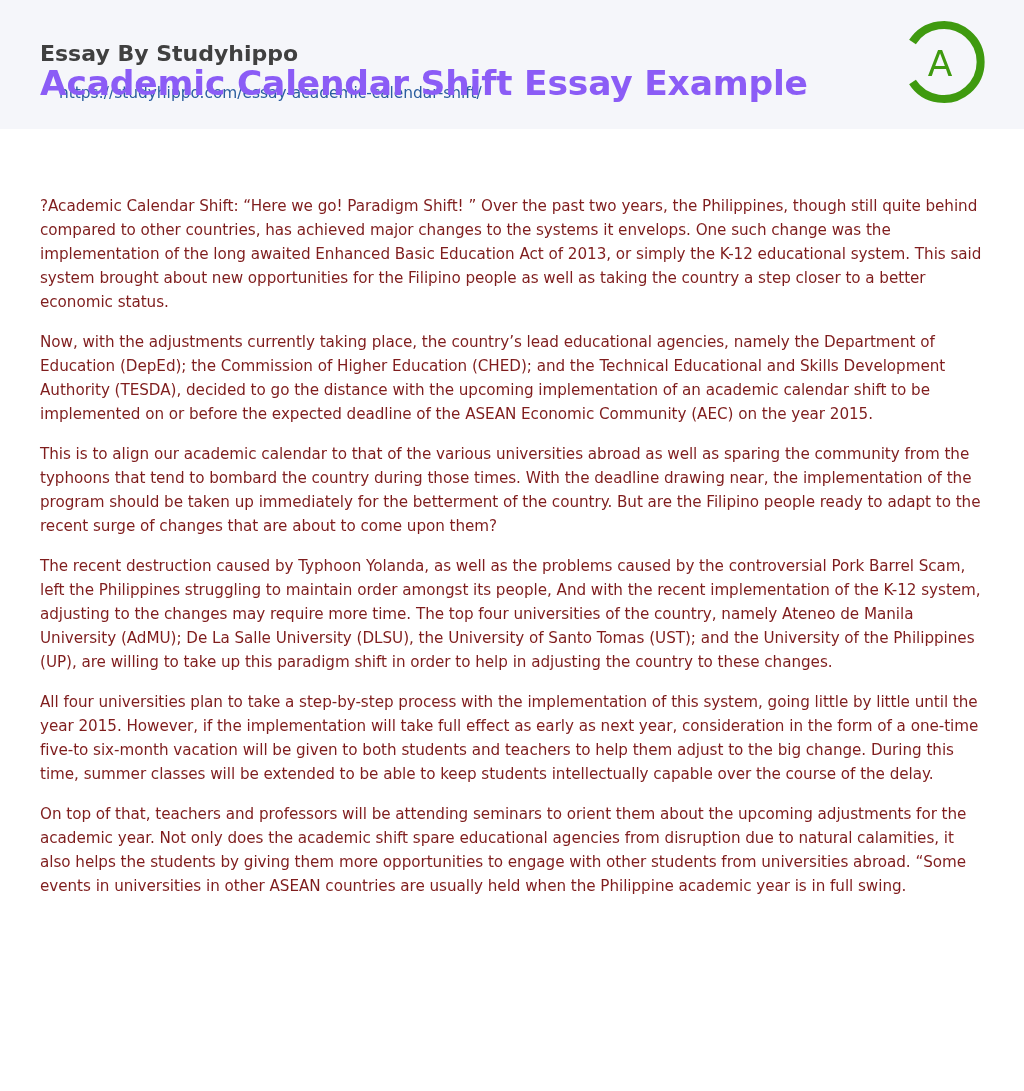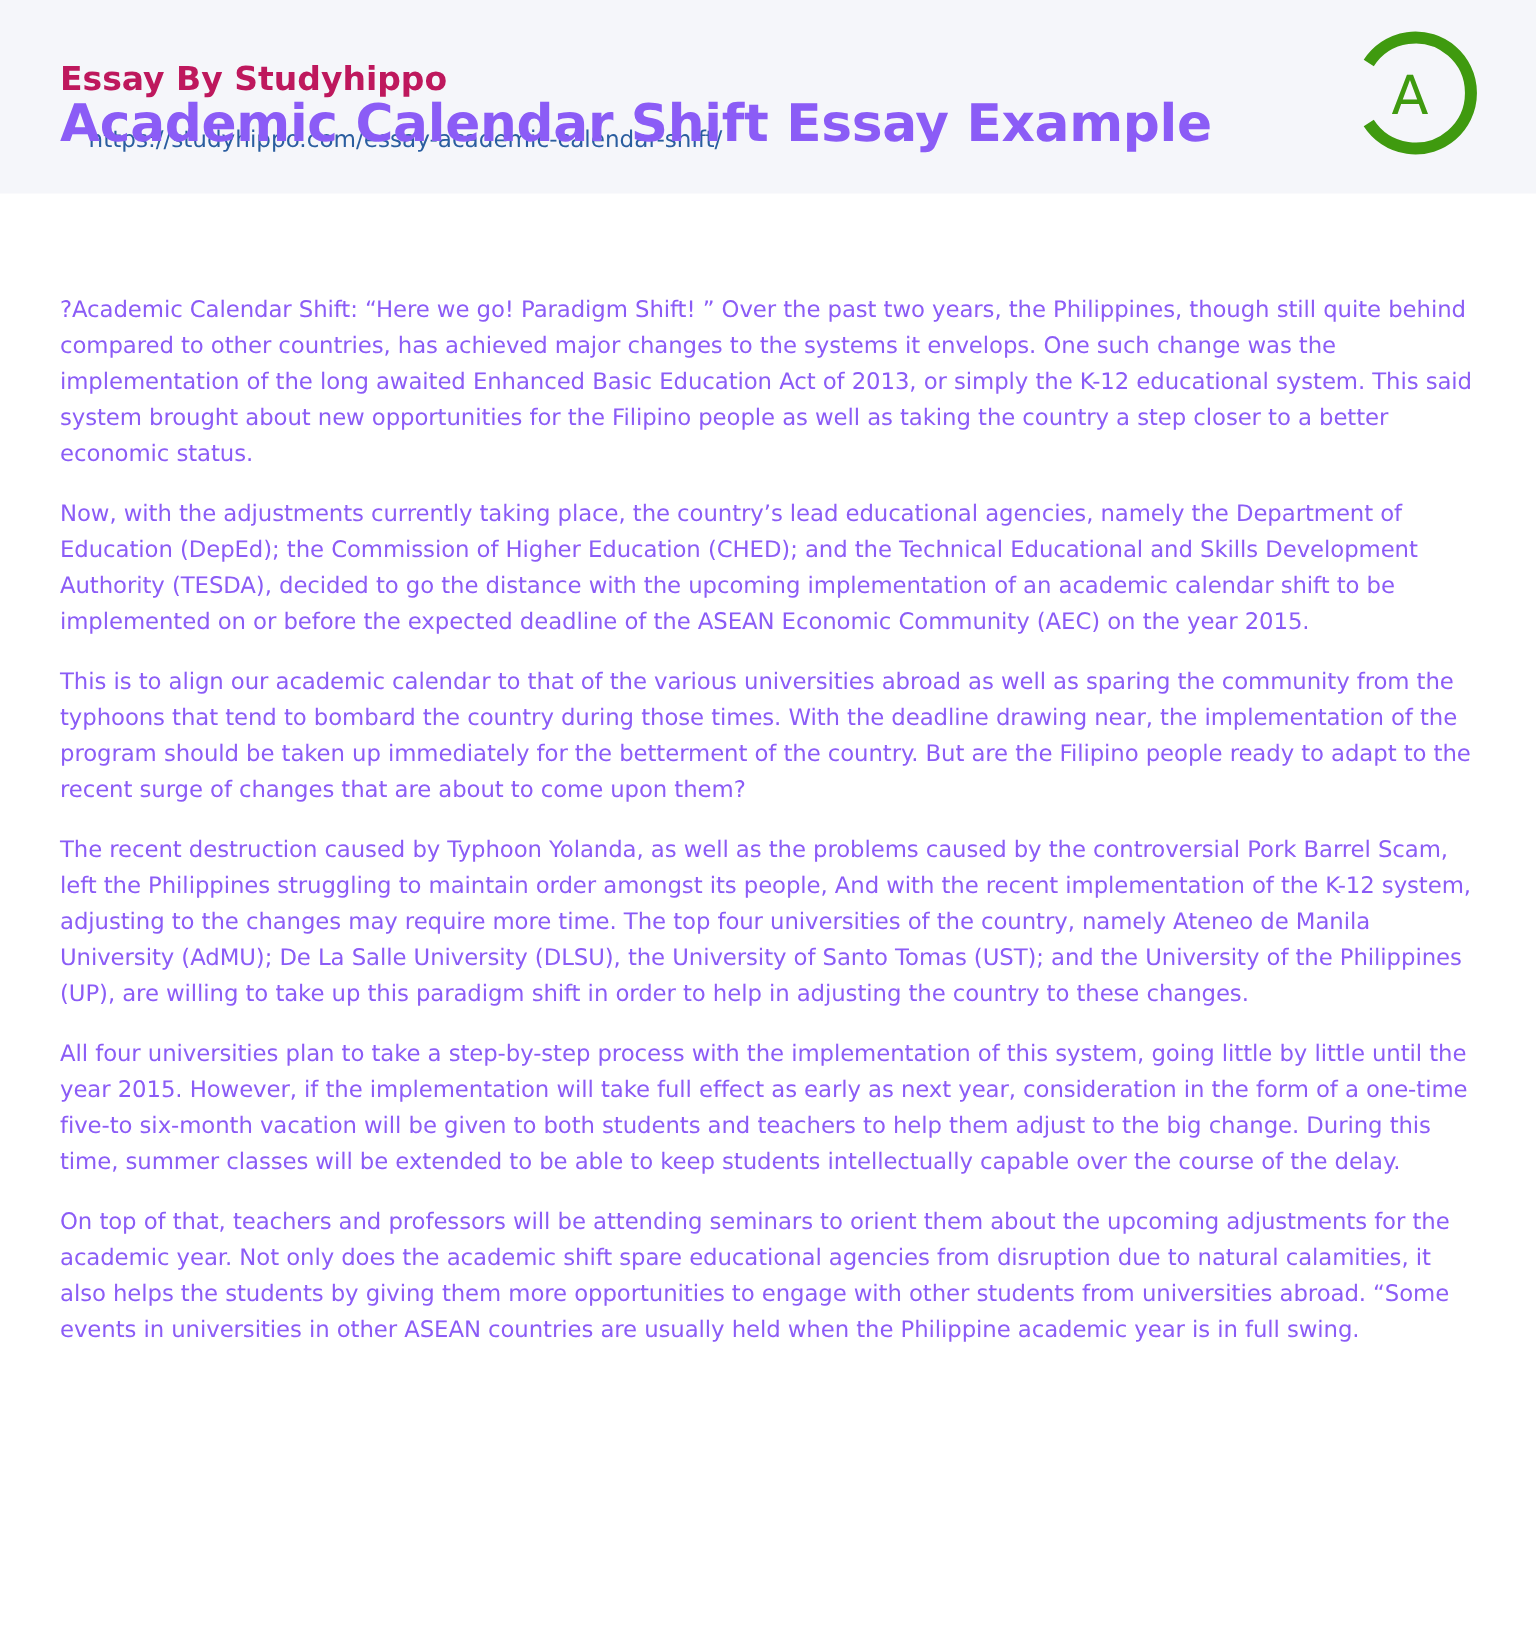--- a/index.html
+++ b/index.html
@@ -4,41 +4,41 @@
 <style>
   * { box-sizing: border-box; margin: 0; padding: 0; }
   html, body { width: 1024px; background: #ffffff; }
   body { font-family: "DejaVu Sans", "Liberation Sans", sans-serif; color: #2b2b33; height: 1091px; overflow: hidden; }
   .header {
     height: 129px; background: #f5f6fa; position: relative;
   }
   .brand {
     position: absolute; left: 40px; top: 41px;
     font-family: "DejaVu Sans", sans-serif;
-    font-weight: bold; font-size: 22px; color: #be185d; letter-spacing: 0px;
+    font-weight: bold; font-size: 22px; color: #404040; letter-spacing: 0px;
     text-decoration: none;
   }
   .url {
     position: absolute; left: 40px; top: 84px;
     font-family: "DejaVu Sans", sans-serif;
     font-size: 15.4px; color: #2a5d9f; text-decoration: none; margin-left: 19px;
   }
   .logo {
     position: absolute; left: 902px; top: 20px; width: 84px; height: 84px;
   }
   h1 {
     font-family: "DejaVu Sans", sans-serif;
     font-weight: bold; font-size: 34.5px; color: #8b5cf6;
     line-height: 44px; margin-top: 61px; letter-spacing: -0.2px;
     position: absolute; top: 0; left: 40px; text-align: center;
   }
   .content { position: absolute; top: 194px; left: 40px; width: 944px; }
   .content p {
     font-family: "DejaVu Sans", sans-serif;
-    font-size: 15.2px; line-height: 24px; color: #8b5cf6;
+    font-size: 15.2px; line-height: 24px; color: #7f1d1d;
     margin-bottom: 16px; letter-spacing: -0.05px;
   }
 </style>
 </head>
 <body>
 
 <div class="header">
   <a class="brand">Essay By Studyhippo</a>
   <a class="url">https://studyhippo.com/essay-academic-calendar-shift/</a>
   <div class="logo">

